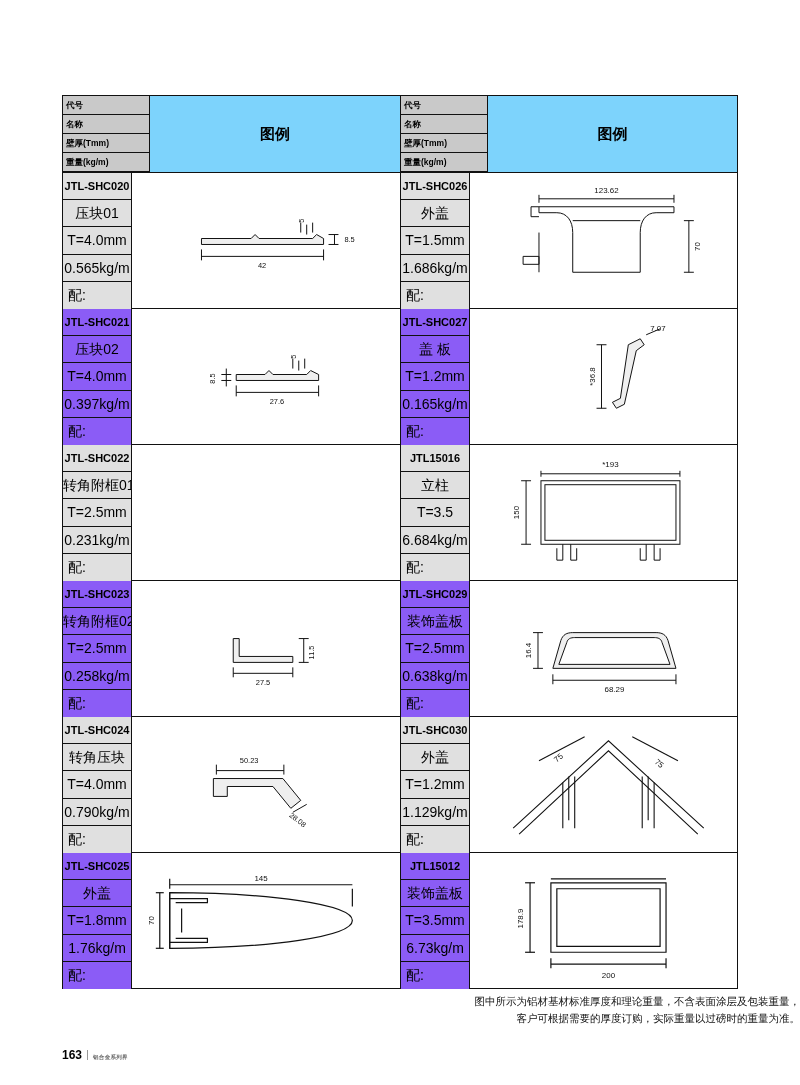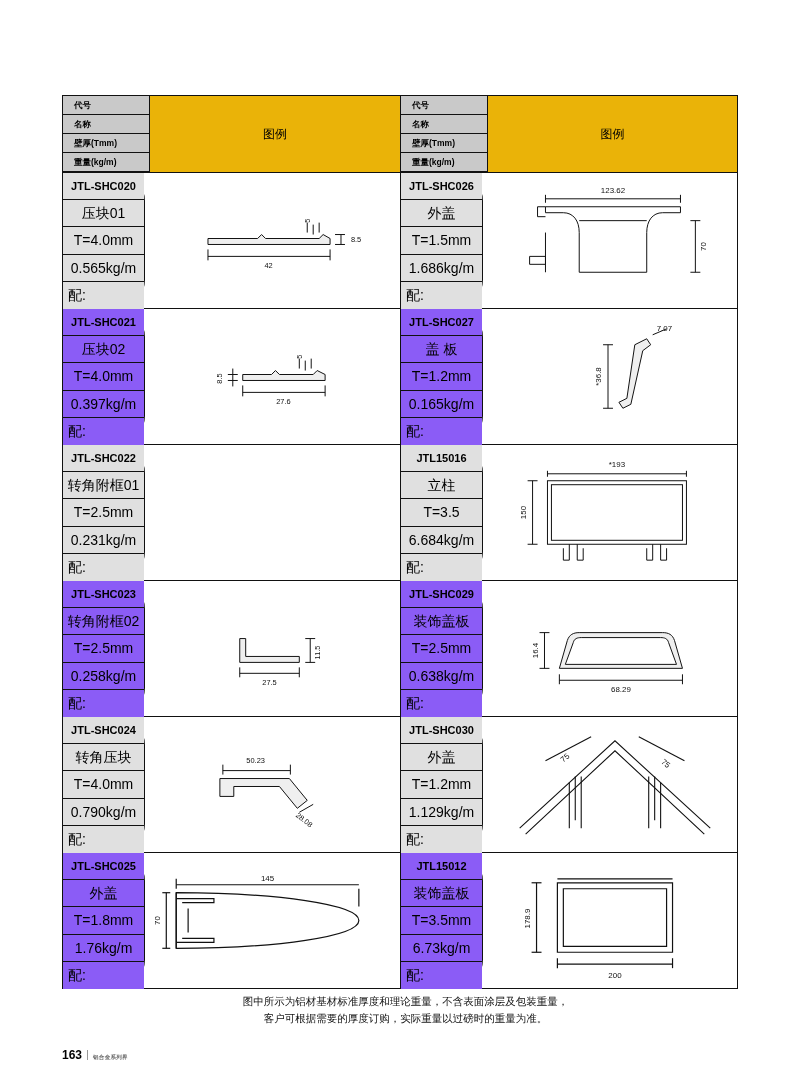--- a/index.html
+++ b/index.html
@@ -40,45 +40,44 @@
   .hdr-left {
     width: 87px;
     border-right: 1px solid #111;
     background: #c9c9c9;
   }
   .hdr-left div {
     height: 19px;
     line-height: 19px;
     font-size: 8.5px;
     font-weight: bold;
-    padding-left: 11px;
+    padding-left: 3px;
     border-bottom: 1px solid #111;
     white-space: nowrap;
   }
   .hdr-left div:last-child { border-bottom: none; }
   .hdr-right {
     flex: 1;
-    background: #eab308;
+    background: #7dd3fc;
     display: flex;
     align-items: center;
     justify-content: center;
-    font-size: 12px;
-    font-weight: normal;
+    font-size: 15px;
+    font-weight: bold;
   }
 
   
   .item {
     display: flex;
     border-top: 1px solid #111;
     height: 136px;
   }
   .item .labels {
-    width: 82px;
+    width: 69px;
     border-right: 1px solid #111;
-    border-radius: 28px;
   }
   .item .labels .cell {
     height: 27.2px;
     line-height: 26px;
     text-align: center;
     font-size: 14px;
     border-bottom: 1px solid #111;
     white-space: nowrap;
     overflow: hidden;
   }
@@ -94,21 +93,21 @@
   .grayrow .labels .cell { background: #e0e0e0; }
   .yellowrow .labels .cell { background: #8b5cf6; }
 
   
   .fig svg { position:absolute; left:0; top:0; width:100%; height:100%; }
 
   .footnote {
     position: absolute;
     left: 0; top: 993px;
     width: 800px;
-    text-align: center;
+    text-align: right;
     font-size: 10.5px;
     line-height: 17px;
     color: #111;
     padding-left: 11px;
   }
   .footnote div { }
   .pagenum {
     position: absolute;
     left: 62px; top: 1048px;
     font-size: 12px;

